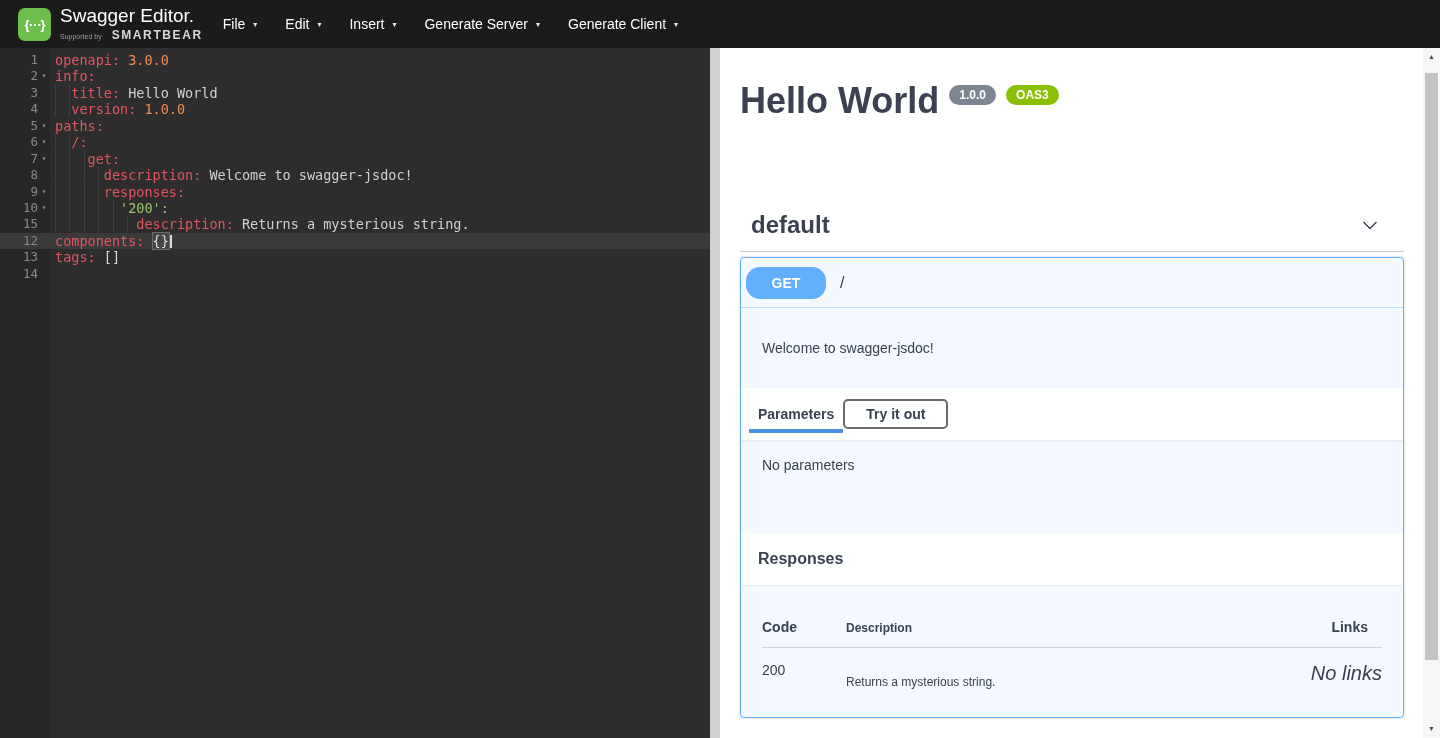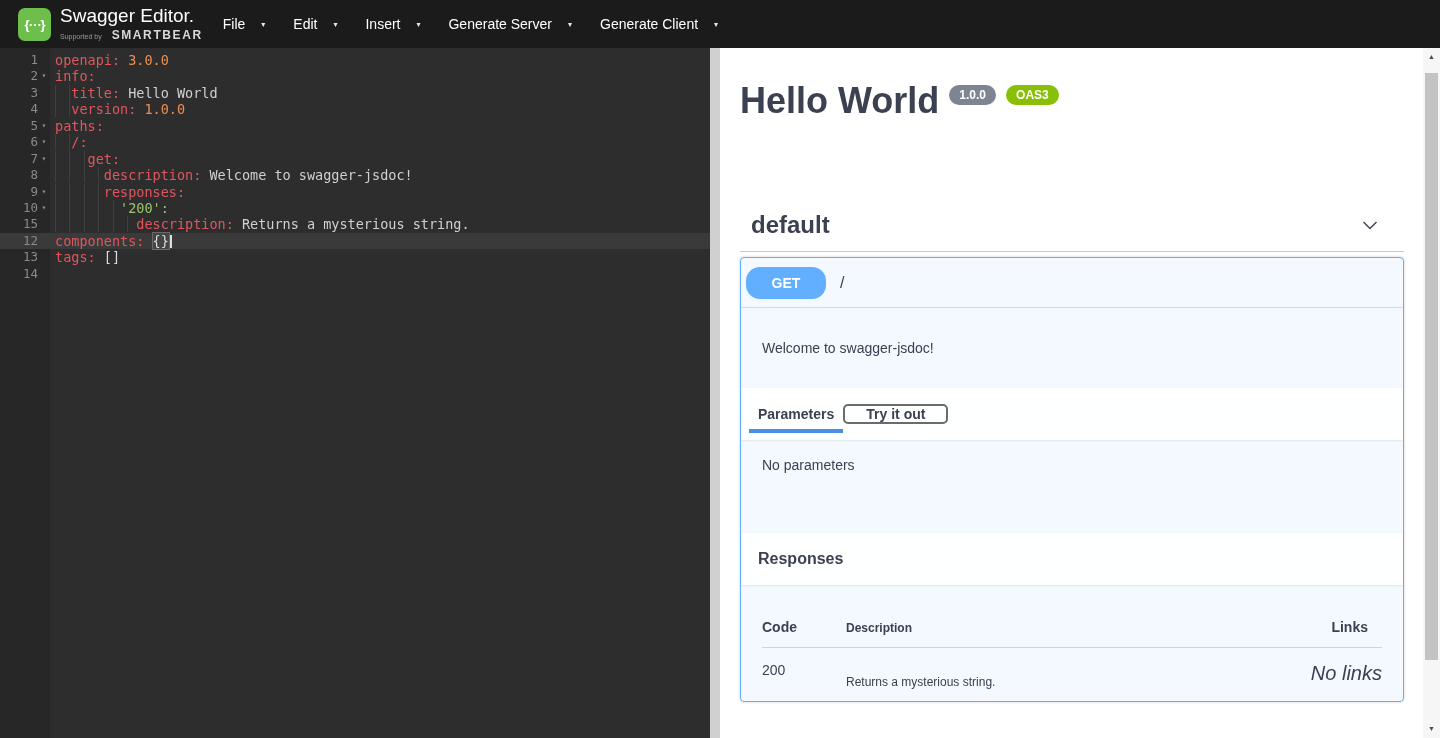--- a/index.html
+++ b/index.html
@@ -20,21 +20,21 @@
     display:flex; align-items:center; justify-content:center;
     font-weight:bold; font-size:13px; letter-spacing:-1px;
   }
   .brand-text { margin-left:9px; }
   .brand-title { color:#fff; font-size:19px; line-height:20px; }
   .brand-sub { font-size:7px; color:#9a9a9a; margin-top:2px; }
   .brand-sub b { color:#d8d8d8; font-size:12px; letter-spacing:1.6px; margin-left:10px; }
   .menus { display:flex; margin-left:6px; height:48px; }
   .menu-item {
     color:#fff; font-size:14px; padding:0 14px; display:flex; align-items:center;
-    gap:16px; cursor:pointer; white-space:nowrap;
+    gap:8px; cursor:pointer; white-space:nowrap;
   }
   .menu-caret { font-size:8px; color:#e8e8e8; }
 
   
   .editor {
     position:absolute; top:48px; left:0; width:710px; height:690px;
     background:#2d2d2d; padding-top:4px;
     font-family:"DejaVu Sans Mono","Liberation Mono",monospace;
     font-size:13.5px; line-height:16.45px; color:#d0d0d0; cursor:text;
   }
@@ -99,27 +99,27 @@
   .sec-header { height:52px; background:rgba(255,255,255,.92); display:flex;
                 align-items:center; justify-content:flex-start; padding:0 8px;
                 box-shadow:0 1px 2px rgba(0,0,0,.08); }
   .tab { align-self:stretch; display:flex; align-items:center; padding:0 9px;
          position:relative; cursor:pointer; }
   .tab h4 { font-size:14px; font-weight:bold; color:#3b4151; }
   .tab::after { content:""; position:absolute; left:0; right:0; bottom:7px;
                 height:4px; background:#4990e2; }
   .sec-header .solo { font-size:16px; font-weight:bold; color:#3b4151; padding-left:9px; }
   .try-btn { border:2px solid #6b6b6b; border-radius:5px; background:transparent;
-             color:#3b4151; font-weight:bold; font-size:14px; height:20px;
+             color:#3b4151; font-weight:bold; font-size:14px; height:30px;
              padding:0 21px; margin-right:16px; cursor:pointer;
              font-family:"Liberation Sans",sans-serif; }
 
   .params-body { height:93px; padding:17px 21px 0; font-size:14px; color:#3b4151; }
 
-  .resp-body { height:116px; padding:20px 21px 0; }
+  .resp-body { height:132px; padding:20px 21px 0; }
   .trow { display:flex; }
   .thead { padding:14px 0 12px; border-bottom:1px solid rgba(59,65,81,.2); }
   .col-code  { flex:0 0 84px; }
   .col-desc  { flex:1; }
   .col-links { flex:0 0 110px; text-align:right; }
   .thead .col-code, .thead .col-links { font-size:14px; font-weight:bold; color:#3b4151; }
   .thead .col-desc { font-size:12px; font-weight:bold; color:#3b4151; padding-top:2px; }
   .thead .col-links { padding-right:14px; }
   .tdata { padding-top:14px; }
   .tdata .col-code { font-size:14px; color:#3b4151; }

